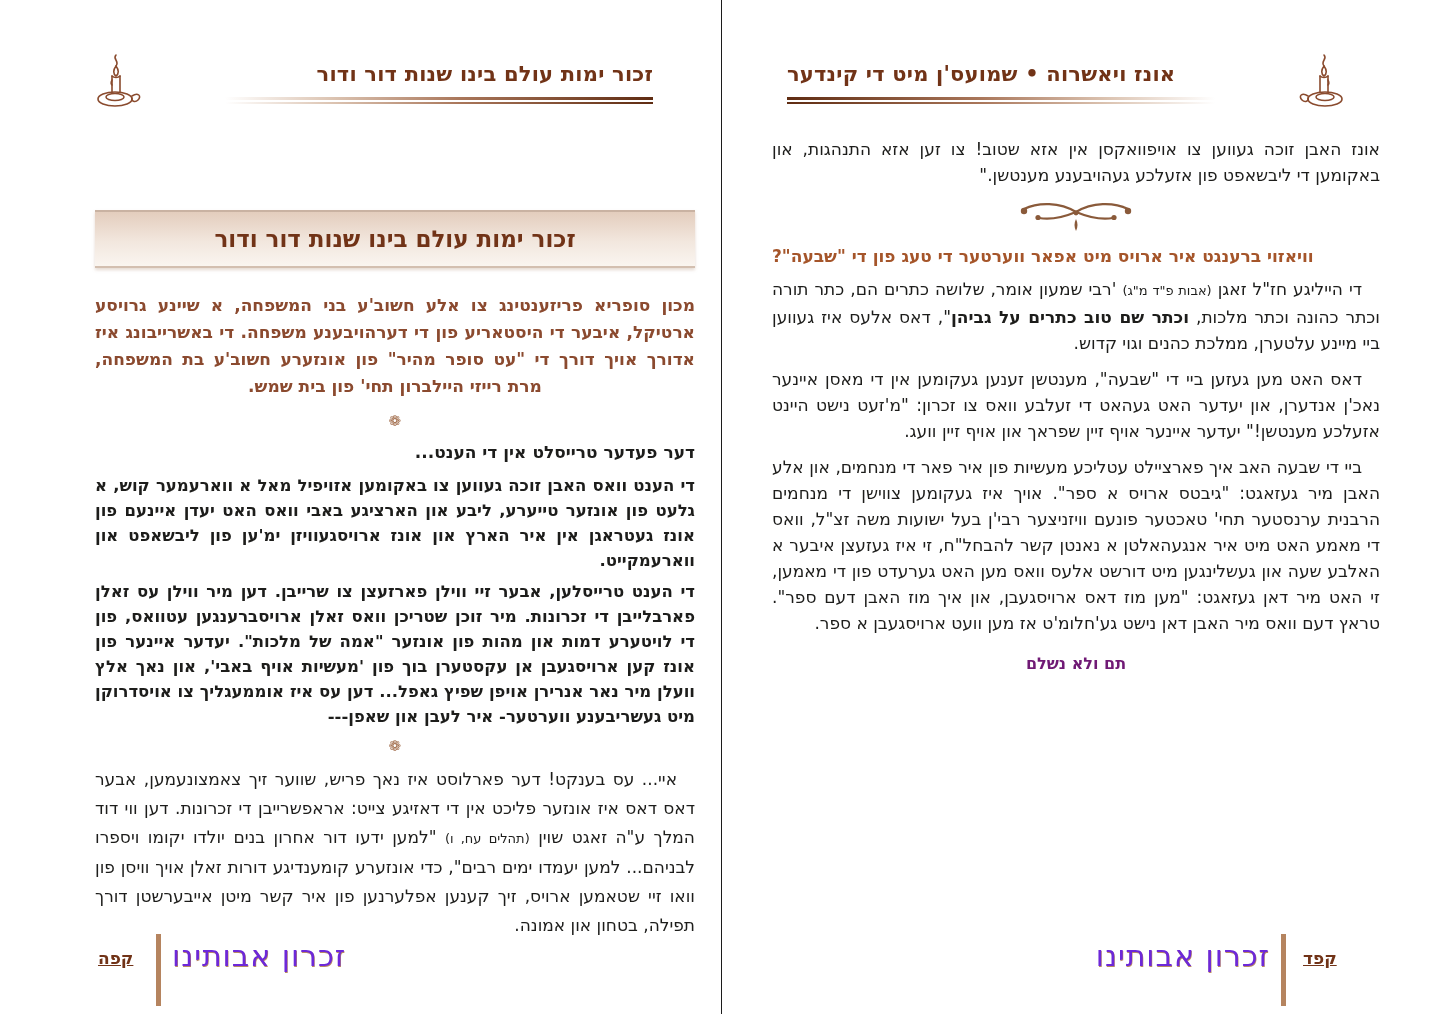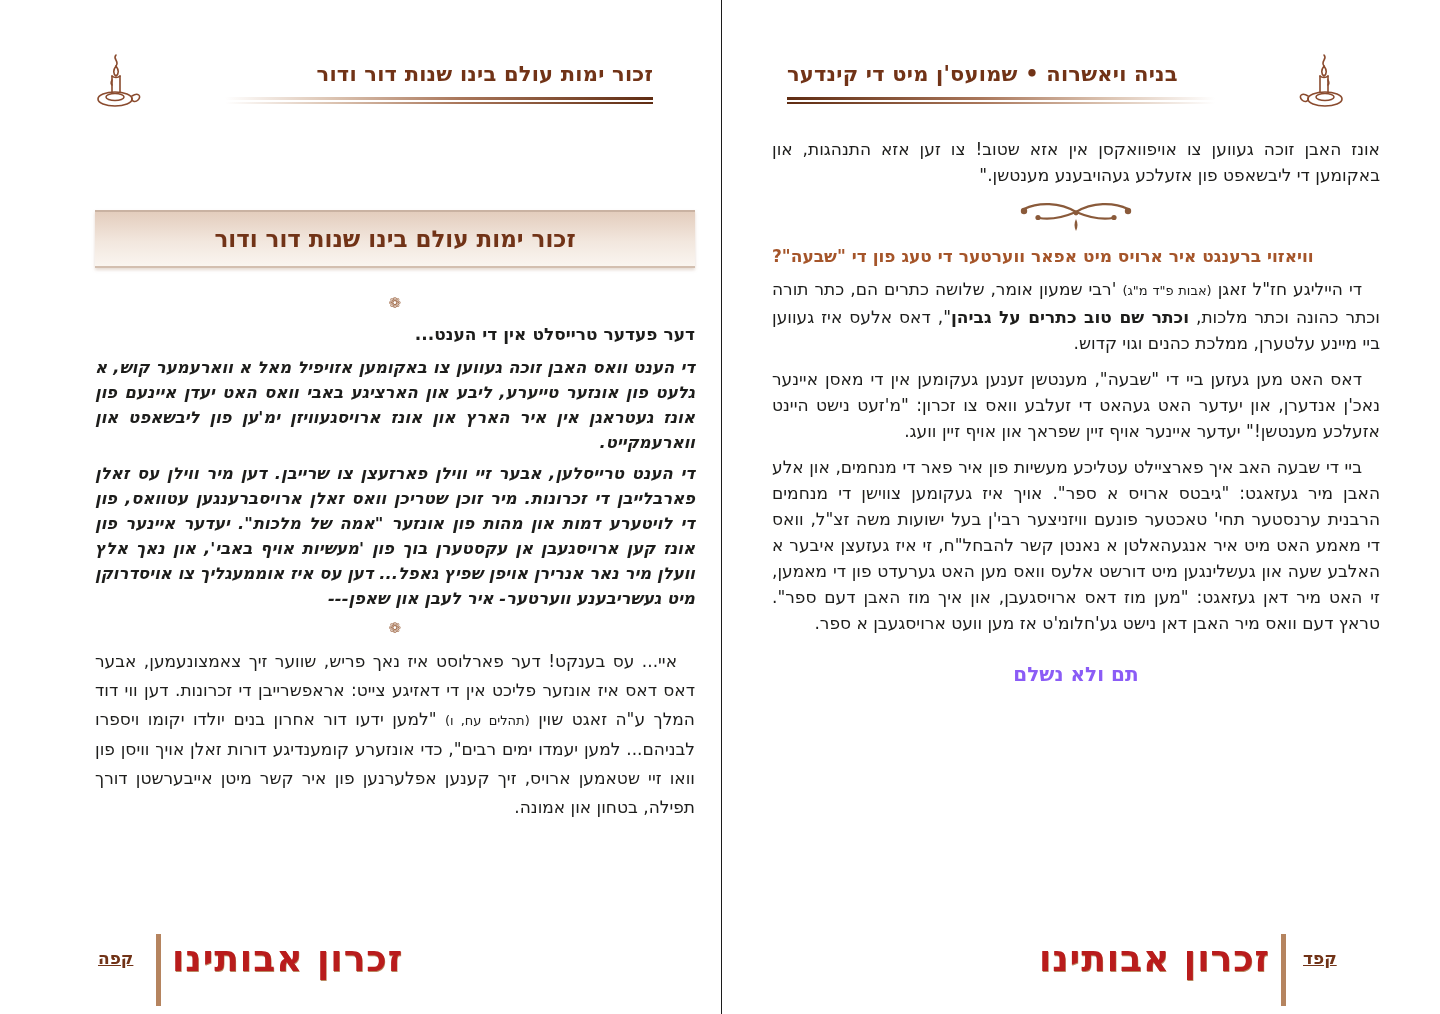--- a/index.html
+++ b/index.html
@@ -46,36 +46,36 @@
 
   
   .title-box{height:58px;margin-bottom:24px;display:flex;align-items:center;justify-content:center;
     background:linear-gradient(180deg,#e3cdbd 0%,#f2e7de 55%,#faf5f0 100%);
     border-top:2px solid #c9b2a2;border-bottom:2px solid #d3bfb0;
     box-shadow:0 2px 3px rgba(180,150,125,.35);}
   .title-box span{font-size:23px;font-weight:bold;color:var(--accent-dark);}
   .intro{color:var(--intro);font-weight:bold;line-height:27px;text-align:justify;text-align-last:center;margin-bottom:10px;}
   .rosette{text-align:center;font-size:15px;line-height:22px;color:#a06a48;margin-bottom:8px;}
   .lead-line{font-weight:bold;text-align:right;line-height:25px;margin-bottom:8px;}
-  .italic-para{font-style:italic;font-weight:600;font-size:16.5px;line-height:25px;margin-bottom:6px;}
+  .italic-para{font-weight:600;font-size:16.5px;line-height:25px;margin-bottom:6px;}
   .closing-para{line-height:29px;}
 
   
   .flourish{width:124px;height:34px;margin:12px auto 10px;display:block;}
   .question{font-weight:bold;color:var(--question);text-align:left;line-height:24px;margin-bottom:8px;}
-  .tam{font-size:20px;font-weight:bold;text-align:center;margin-top:26px;color:#8b5cf6;}
+  .tam{font-size:16px;font-weight:bold;text-align:center;margin-top:18px;color:#701a75;}
 
   .seg-small{font-size:13px;}
   .seg-bold{font-weight:bold;}
 
   
   .footer-bar{position:absolute;top:934px;width:5px;height:72px;background:var(--accent-light);}
   .page-left .footer-bar{left:156px;}
   .page-right .footer-bar{left:561px;}
-  .footer-brand{position:absolute;top:938px;font-size:36px;font-weight:bold;color:#b91c1c;letter-spacing:1px;
+  .footer-brand{position:absolute;top:938px;font-size:30px;font-weight:normal;color:#6d28d9;letter-spacing:1px;
     text-shadow:.5px .5px 0 #b98a63;}
   .page-left .footer-brand{left:172px;}
   .page-right .footer-brand{right:170px;}
   .footer-pagenum{position:absolute;top:948px;font-size:17px;font-weight:bold;color:var(--accent-dark);text-decoration:underline;}
   .page-left .footer-pagenum{left:98px;}
   .page-right .footer-pagenum{left:583px;}
 
   svg .ln{fill:none;stroke:var(--accent);stroke-width:1.6;stroke-linecap:round;}
   svg .fl{fill:#8a5a3a;stroke:none;}
 </style>
@@ -100,20 +100,21 @@
     <div class="running-head">זכור ימות עולם בינו שנות דור ודור</div>
     <div class="header-rule">
       <div class="r1"></div>
       <div class="r2"></div>
     </div>
 
     <div class="content">
       <div class="title-box">
         <span>זכור ימות עולם בינו שנות דור ודור</span>
       </div>
+      <p class="intro">מכון סופריא פריזענטינג צו אלע חשוב'ע בני המשפחה, א שיינע גרויסע ארטיקל, איבער די היסטאריע פון די דערהויבענע משפחה. די באשרייבונג איז אדורך אויך דורך די "עט סופר מהיר" פון אונזערע חשוב'ע בת המשפחה, מרת רייזי היילברון תחי' פון בית שמש.</p>
       <div class="rosette">❁</div>
       <p class="lead-line">דער פעדער טרייסלט אין די הענט...</p>
       <p class="italic-para">די הענט וואס האבן זוכה געווען צו באקומען אזויפיל מאל א ווארעמער קוש, א גלעט פון אונזער טייערע, ליבע און הארציגע באבי וואס האט יעדן איינעם פון אונז געטראגן אין איר הארץ און אונז ארויסגעוויזן ימ'ען פון ליבשאפט און ווארעמקייט.</p>
       <p class="italic-para">די הענט טרייסלען, אבער זיי ווילן פארזעצן צו שרייבן. דען מיר ווילן עס זאלן פארבלייבן די זכרונות. מיר זוכן שטריכן וואס זאלן ארויסברענגען עטוואס, פון די לויטערע דמות און מהות פון אונזער "אמה של מלכות". יעדער איינער פון אונז קען ארויסגעבן אן עקסטערן בוך פון 'מעשיות אויף באבי', און נאך אלץ וועלן מיר נאר אנרירן אויפן שפיץ גאפל... דען עס איז אוממעגליך צו אויסדרוקן מיט געשריבענע ווערטער- איר לעבן און שאפן---</p>
       <div class="rosette">❁</div>
       <p class="closing-para indent"><span class="seg-normal">איי... עס בענקט! דער פארלוסט איז נאך פריש, שווער זיך צאמצונעמען, אבער דאס דאס איז אונזער פליכט אין די דאזיגע צייט: אראפשרייבן די זכרונות. דען ווי דוד המלך ע"ה זאגט שוין </span><span class="seg-small">(תהלים עח, ו)</span><span class="seg-normal"> "למען ידעו דור אחרון בנים יולדו יקומו ויספרו לבניהם... למען יעמדו ימים רבים", כדי אונזערע קומענדיגע דורות זאלן אויך וויסן פון וואו זיי שטאמען ארויס, זיך קענען אפלערנען פון איר קשר מיטן אייבערשטן דורך תפילה, בטחון און אמונה.</span></p>
     </div>
 
     <div class="footer-pagenum">קפה</div>
     <div class="footer-bar"></div>
@@ -128,21 +129,21 @@
       <path class="ln" d="M30 3 C26 7 34 9 30 14"></path>
       <path class="ln" d="M30 14 C27 18 27 22 30 24 C33 22 33 18 30 14"></path>
       <path class="ln" d="M26 24 L26 40 M34 24 L34 40"></path>
       <path class="ln" d="M26 24 C28 26 32 26 34 24"></path>
       <path class="ln" d="M26 28 C25 30 25 32 26 33"></path>
       <ellipse class="ln" cx="29" cy="47" rx="17" ry="7"></ellipse>
       <ellipse class="ln" cx="29" cy="45" rx="9" ry="3.5"></ellipse>
       <path class="ln" d="M46 44 C52 40 56 44 52 48 C49 51 45 49 46 46"></path>
     </svg>
 
-    <div class="running-head">בניה ויאשרוה • שמועס'ן מיט די קינדער</div>
+    <div class="running-head">אונז ויאשרוה • שמועס'ן מיט די קינדער</div>
     <div class="header-rule">
       <div class="r1"></div>
       <div class="r2"></div>
     </div>
 
     <div class="content">
       <p>אונז האבן זוכה געווען צו אויפוואקסן אין אזא שטוב! צו זען אזא התנהגות, און באקומען די ליבשאפט פון אזעלכע געהויבענע מענטשן."</p>
 
       <svg class="flourish" viewBox="0 0 124 34">
         <g fill="none" stroke="#8a5a3a" stroke-width="2.2" stroke-linecap="round">

